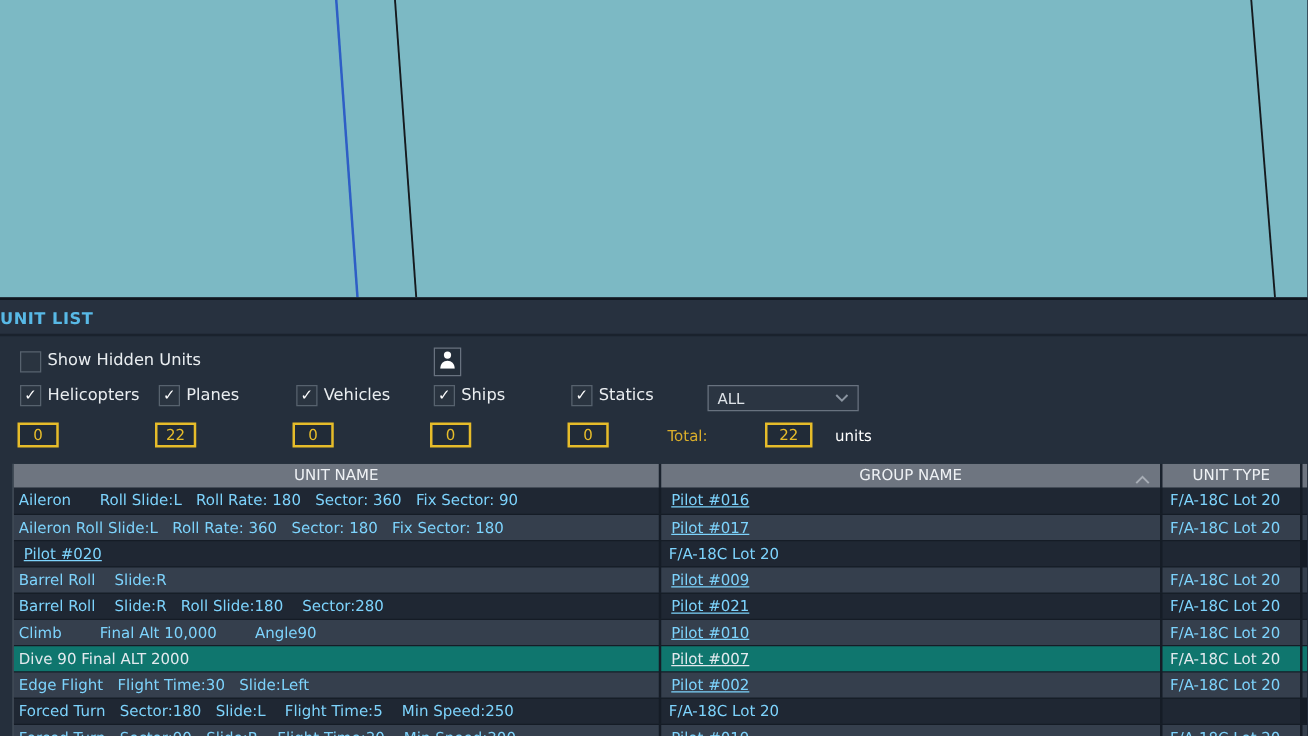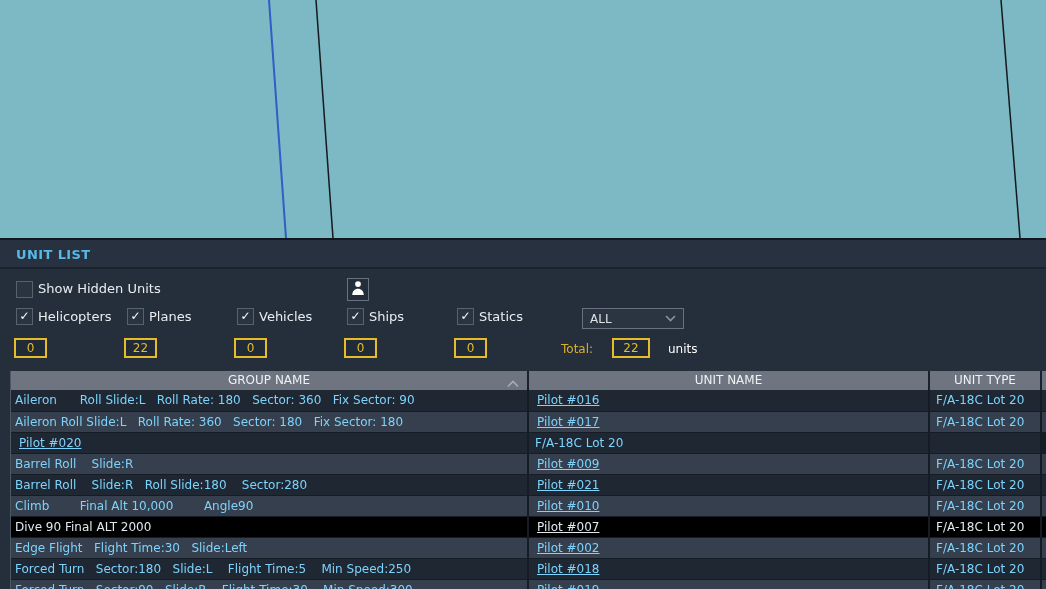--- a/index.html
+++ b/index.html
@@ -11,21 +11,21 @@
   
   .map{position:absolute;left:0;top:0;width:1046px;height:238px;background:#7cb9c4;}
   .map svg{display:block;width:1046px;height:238px;}
   
   .panel{
     position:absolute;left:0;top:238px;width:1046px;height:351px;
     background:#252f3c;border-top:2px solid #10171f;box-sizing:border-box;
   }
   .titlebar{
     height:27px;line-height:27px;background:#27313f;
-    border-bottom:2px solid #1a222d;padding-left:16px;
+    border-bottom:2px solid #1a222d;
   }
   .titlebar .title{
     color:#58b9e6;font-size:13px;font-weight:bold;letter-spacing:.4px;
   }
   
   .checkbox{
     position:absolute;width:15px;height:15px;background:#2a3440;
     border:1px solid #57626e;box-sizing:content-box;
     color:#fff;font-size:12px;line-height:15px;text-align:center;cursor:pointer;
   }
@@ -39,28 +39,28 @@
     padding:0;outline:none;
   }
   
   .person-btn{
     position:absolute;left:347px;top:38px;width:22px;height:23px;
     background:#242e3a;border:1px solid #68727f;box-sizing:border-box;
     display:flex;align-items:center;justify-content:center;cursor:pointer;
   }
   
   .dropdown{
-    position:absolute;left:582px;top:68px;width:102px;height:21px;
+    position:absolute;left:566px;top:68px;width:121px;height:21px;
     background:#2b3542;border:1px solid #68727f;box-sizing:border-box;
     display:flex;align-items:center;cursor:pointer;
   }
   .dropdown .dd-value{color:#dde2e7;font-size:12px;padding-left:7px;flex:1;}
   .dropdown .dd-chevron{margin-right:7px;display:flex;align-items:center;}
   
-  .total-label{position:absolute;left:561px;top:102px;color:#d9ae2b;font-size:12px;}
+  .total-label{position:absolute;left:534px;top:102px;color:#d9ae2b;font-size:12px;}
   .total-box{left:612px;top:98px;width:38px;}
   .total-units{position:absolute;left:668px;top:102px;color:#ffffff;font-size:12px;}
   
   .table{
     position:absolute;left:10px;top:131px;width:1036px;height:220px;
     overflow:hidden;border-left:1px solid #4d5863;box-sizing:border-box;
   }
   .thead{display:grid;grid-template-columns:516px 399px 110px 1fr;column-gap:2px;
     background:#1a222d;height:19px;}
   .th{
@@ -75,21 +75,21 @@
   }
   .trow:first-child{border-top:none;height:21px;}
   .td{
     font-size:12px;color:#7dd3fc;line-height:20px;white-space:pre;
     overflow:hidden;background:#1f2733;
   }
   .td.group{padding-left:4px;}
   .td.unit{padding-left:8px;text-decoration:underline;}
   .td.type{padding-left:6px;}
   .trow.alt .td{background:#353f4d;}
-  .trow.selected .td{background:#000000;color:#e2e9ee;}
+  .trow.selected .td{background:#0f766e;color:#e2e9ee;}
 </style>
 </head>
 <body>
 
 <div class="map">
   <svg>
     <line id="mline0" x1="269" y1="0" x2="286" y2="238" stroke="#2e5ec6" stroke-width="2"></line>
     <line id="mline1" x1="316" y1="0" x2="333" y2="238" stroke="#15191d" stroke-width="1.5"></line>
     <line id="mline2" x1="1001" y1="0" x2="1020" y2="238" stroke="#15191d" stroke-width="1.5"></line>
   </svg>
@@ -139,31 +139,31 @@
     </span>
   </div>
 
   <div class="total-label">Total:</div>
   <input class="count-box total-box" value="22" style="">
   <div class="total-units">units</div>
 
   <div class="table">
     <div class="thead">
       <div class="th">
+        <span>UNIT NAME</span>
+      </div>
+      <div class="th">
         <span>GROUP NAME</span>
         <span class="sort-caret">
           <svg width="12" height="8" viewBox="0 0 12 8">
               <polyline points="1,6.5 6,1.5 11,6.5" stroke="#a7adb5" stroke-width="1.6" fill="none"></polyline>
             </svg>
         </span>
       </div>
       <div class="th">
-        <span>UNIT NAME</span>
-      </div>
-      <div class="th">
         <span>UNIT TYPE</span>
       </div>
       <div class="th"></div>
     </div>
 
     <div class="tbody">
       <div class="trow">
         <div class="td group">Aileron      Roll Slide:L   Roll Rate: 180   Sector: 360   Fix Sector: 90</div>
         <div class="td unit">Pilot #016</div>
         <div class="td type">F/A-18C Lot 20</div>
@@ -205,21 +205,20 @@
         <div class="td stub"></div>
       </div>
       <div class="trow alt">
         <div class="td group">Edge Flight   Flight Time:30   Slide:Left</div>
         <div class="td unit">Pilot #002</div>
         <div class="td type">F/A-18C Lot 20</div>
         <div class="td stub"></div>
       </div>
       <div class="trow">
         <div class="td group">Forced Turn   Sector:180   Slide:L    Flight Time:5    Min Speed:250</div>
-        <div class="td unit">Pilot #018</div>
         <div class="td type">F/A-18C Lot 20</div>
         <div class="td stub"></div>
       </div>
       <div class="trow alt">
         <div class="td group">Forced Turn   Sector:90   Slide:R    Flight Time:30    Min Speed:300</div>
         <div class="td unit">Pilot #019</div>
         <div class="td type">F/A-18C Lot 20</div>
         <div class="td stub"></div>
       </div>
     </div>

